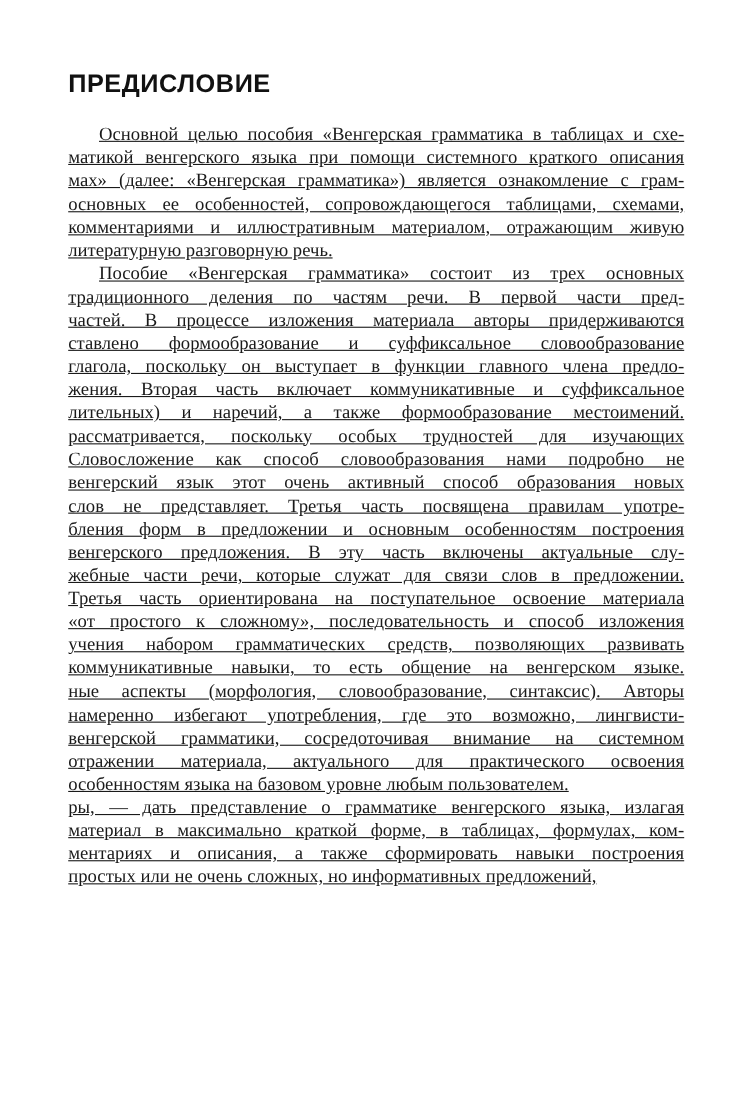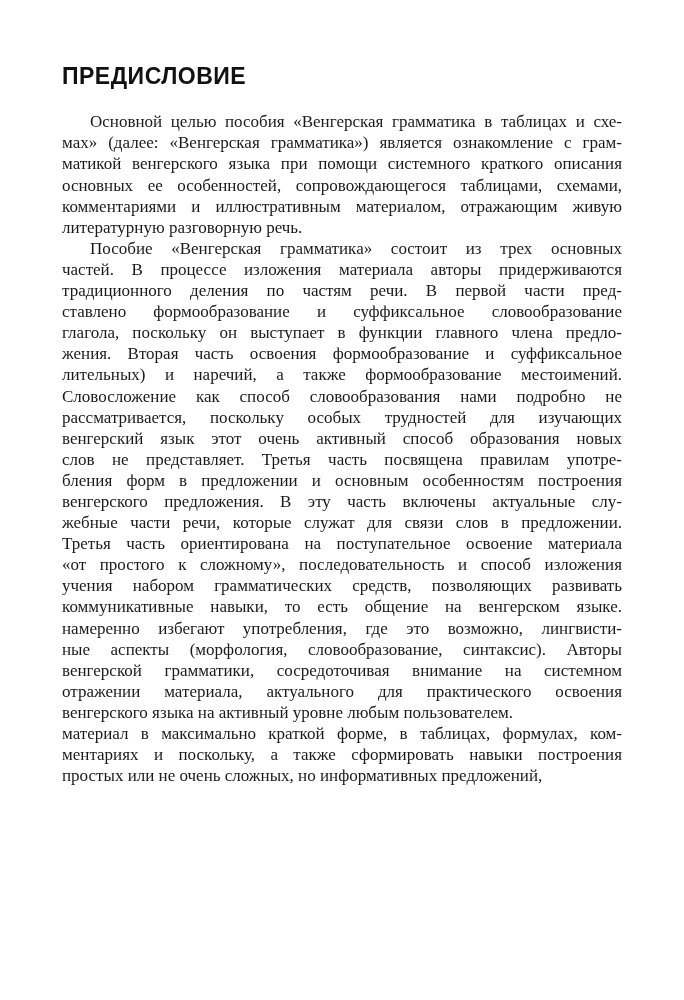--- a/index.html
+++ b/index.html
@@ -26,20 +26,21 @@
     line-height: 1.1;
   }
   .body-text {
     font-family: "Liberation Serif", "DejaVu Serif", serif;
     font-size: 17px;
     line-height: 21.1px;
     color: #1a1a1a;
   }
   .paragraph {
     margin: 0;
+    text-decoration: underline;
   }
   .line {
     text-align: justify;
     text-align-last: justify;
     white-space: normal;
   }
   .line.last {
     text-align-last: left;
   }
   .line.indent {
@@ -47,50 +48,51 @@
   }
 </style>
 </head>
 <body>
 
 <div class="page" style="background: rgb(255, 255, 255);">
   <h1 class="page-title">ПРЕДИСЛОВИЕ</h1>
   <div class="body-text" id="paragraphs" style="color: rgb(26, 26, 26);">
       <div class="paragraph">
         <div class="line indent">Основной целью пособия «Венгерская грамматика в таблицах и схе-</div>
+        <div class="line">матикой венгерского языка при помощи системного краткого описания</div>
         <div class="line">мах» (далее: «Венгерская грамматика») является ознакомление с грам-</div>
-        <div class="line">матикой венгерского языка при помощи системного краткого описания</div>
         <div class="line">основных ее особенностей, сопровождающегося таблицами, схемами,</div>
         <div class="line">комментариями и иллюстративным материалом, отражающим живую</div>
         <div class="line last">литературную разговорную речь.</div>
       </div>
       <div class="paragraph">
         <div class="line indent">Пособие «Венгерская грамматика» состоит из трех основных</div>
+        <div class="line">традиционного деления по частям речи. В первой части пред-</div>
         <div class="line">частей. В процессе изложения материала авторы придерживаются</div>
-        <div class="line">традиционного деления по частям речи. В первой части пред-</div>
         <div class="line">ставлено формообразование и суффиксальное словообразование</div>
         <div class="line">глагола, поскольку он выступает в функции главного члена предло-</div>
-        <div class="line">жения. Вторая часть освоения формообразование и суффиксальное</div>
+        <div class="line">жения. Вторая часть включает коммуникативные и суффиксальное</div>
         <div class="line">лительных) и наречий, а также формообразование местоимений.</div>
+        <div class="line">рассматривается, поскольку особых трудностей для изучающих</div>
         <div class="line">Словосложение как способ словообразования нами подробно не</div>
-        <div class="line">рассматривается, поскольку особых трудностей для изучающих</div>
         <div class="line">венгерский язык этот очень активный способ образования новых</div>
         <div class="line">слов не представляет. Третья часть посвящена правилам употре-</div>
         <div class="line">бления форм в предложении и основным особенностям построения</div>
         <div class="line">венгерского предложения. В эту часть включены актуальные слу-</div>
         <div class="line">жебные части речи, которые служат для связи слов в предложении.</div>
         <div class="line">Третья часть ориентирована на поступательное освоение материала</div>
         <div class="line">«от простого к сложному», последовательность и способ изложения</div>
         <div class="line">учения набором грамматических средств, позволяющих развивать</div>
         <div class="line">коммуникативные навыки, то есть общение на венгерском языке.</div>
+        <div class="line">ные аспекты (морфология, словообразование, синтаксис). Авторы</div>
         <div class="line">намеренно избегают употребления, где это возможно, лингвисти-</div>
-        <div class="line">ные аспекты (морфология, словообразование, синтаксис). Авторы</div>
         <div class="line">венгерской грамматики, сосредоточивая внимание на системном</div>
         <div class="line">отражении материала, актуального для практического освоения</div>
-        <div class="line last">венгерского языка на активный уровне любым пользователем.</div>
+        <div class="line last">особенностям языка на базовом уровне любым пользователем.</div>
       </div>
       <div class="paragraph">
+        <div class="line">ры, — дать представление о грамматике венгерского языка, излагая</div>
         <div class="line">материал в максимально краткой форме, в таблицах, формулах, ком-</div>
-        <div class="line">ментариях и поскольку, а также сформировать навыки построения</div>
+        <div class="line">ментариях и описания, а также сформировать навыки построения</div>
         <div class="line last">простых или не очень сложных, но информативных предложений,</div>
       </div>
     </div>
 </div>
 
 </body></html>

